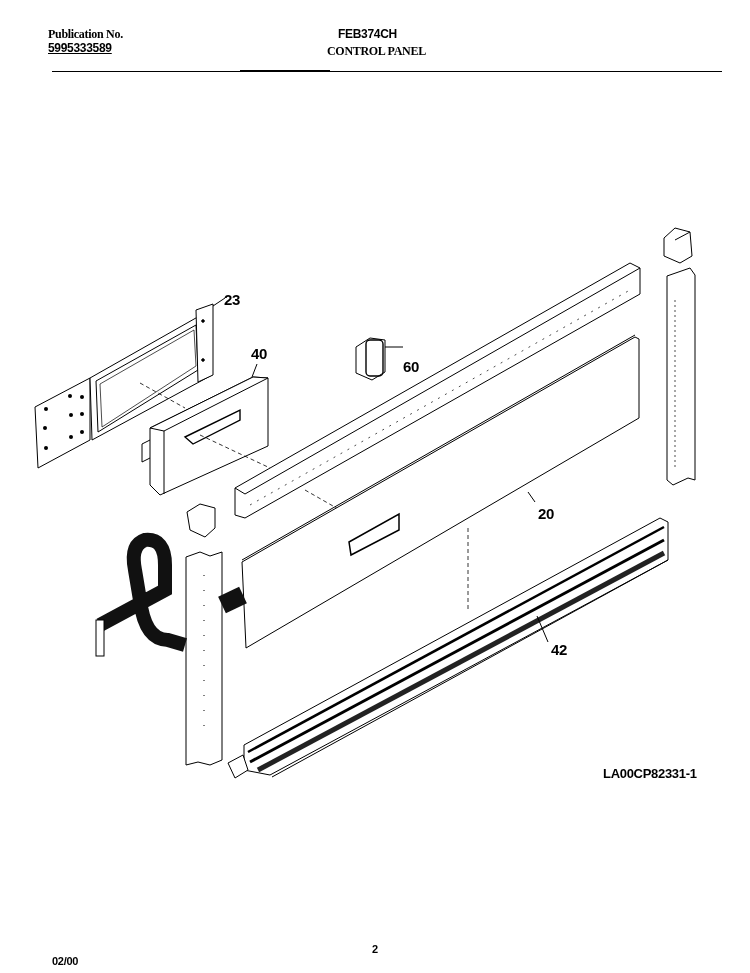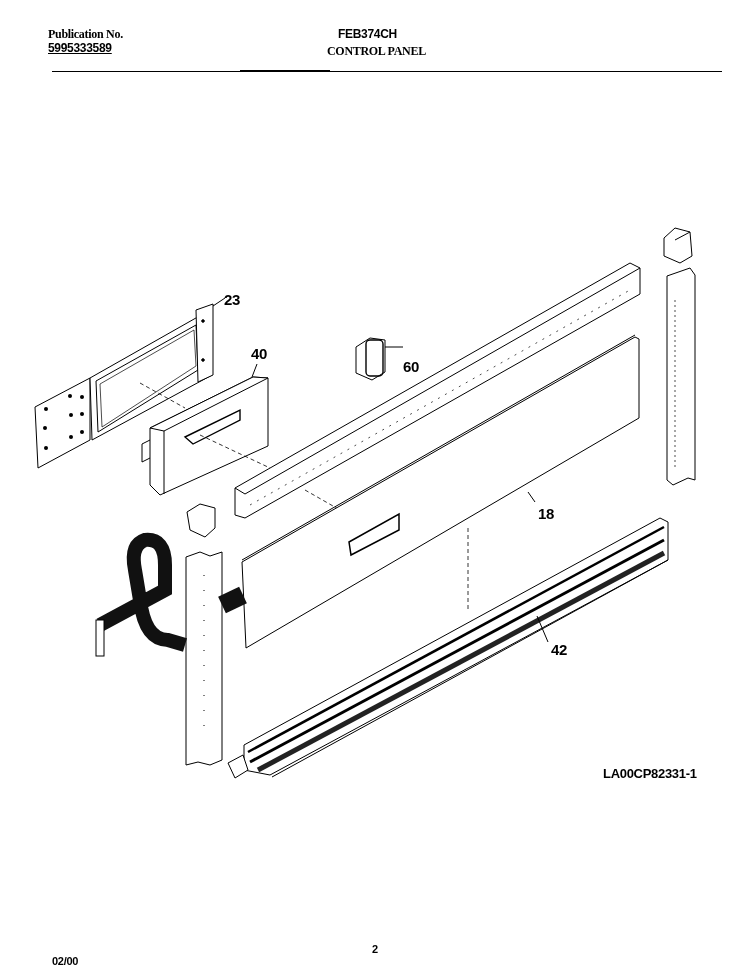--- a/index.html
+++ b/index.html
@@ -116,19 +116,19 @@
       <line x1="272" y1="777" x2="668" y2="560"></line>
       <polygon points="228,763 243,755 248,770 235,778" fill="#fff"></polygon>
       <line x1="537" y1="616" x2="548" y2="642"></line>
     </g>
   </g>
 </svg>
 
 <div class="callout" style="left:224px; top:291px;">23</div>
 <div class="callout" style="left:251px; top:345px;">40</div>
 <div class="callout" style="left:403px; top:340px;margin-top:18px;">60</div>
-<div class="callout" style="left:538px; top:505px;">18</div>
+<div class="callout" style="left:538px; top:505px;">20</div>
 <div class="callout" style="left:551px; top:641px;">42</div>
 
 <div class="txt" style="left:603px; top:766px; font-size:13px;">LA00CP82331-1</div>
 
 <div class="txt" style="left:52px; top:943px; font-size:11px;margin-top:12px;">02/00</div>
 <div class="txt" style="left:372px; top:943px; font-size:11px;">2</div>
 
 </body></html>

